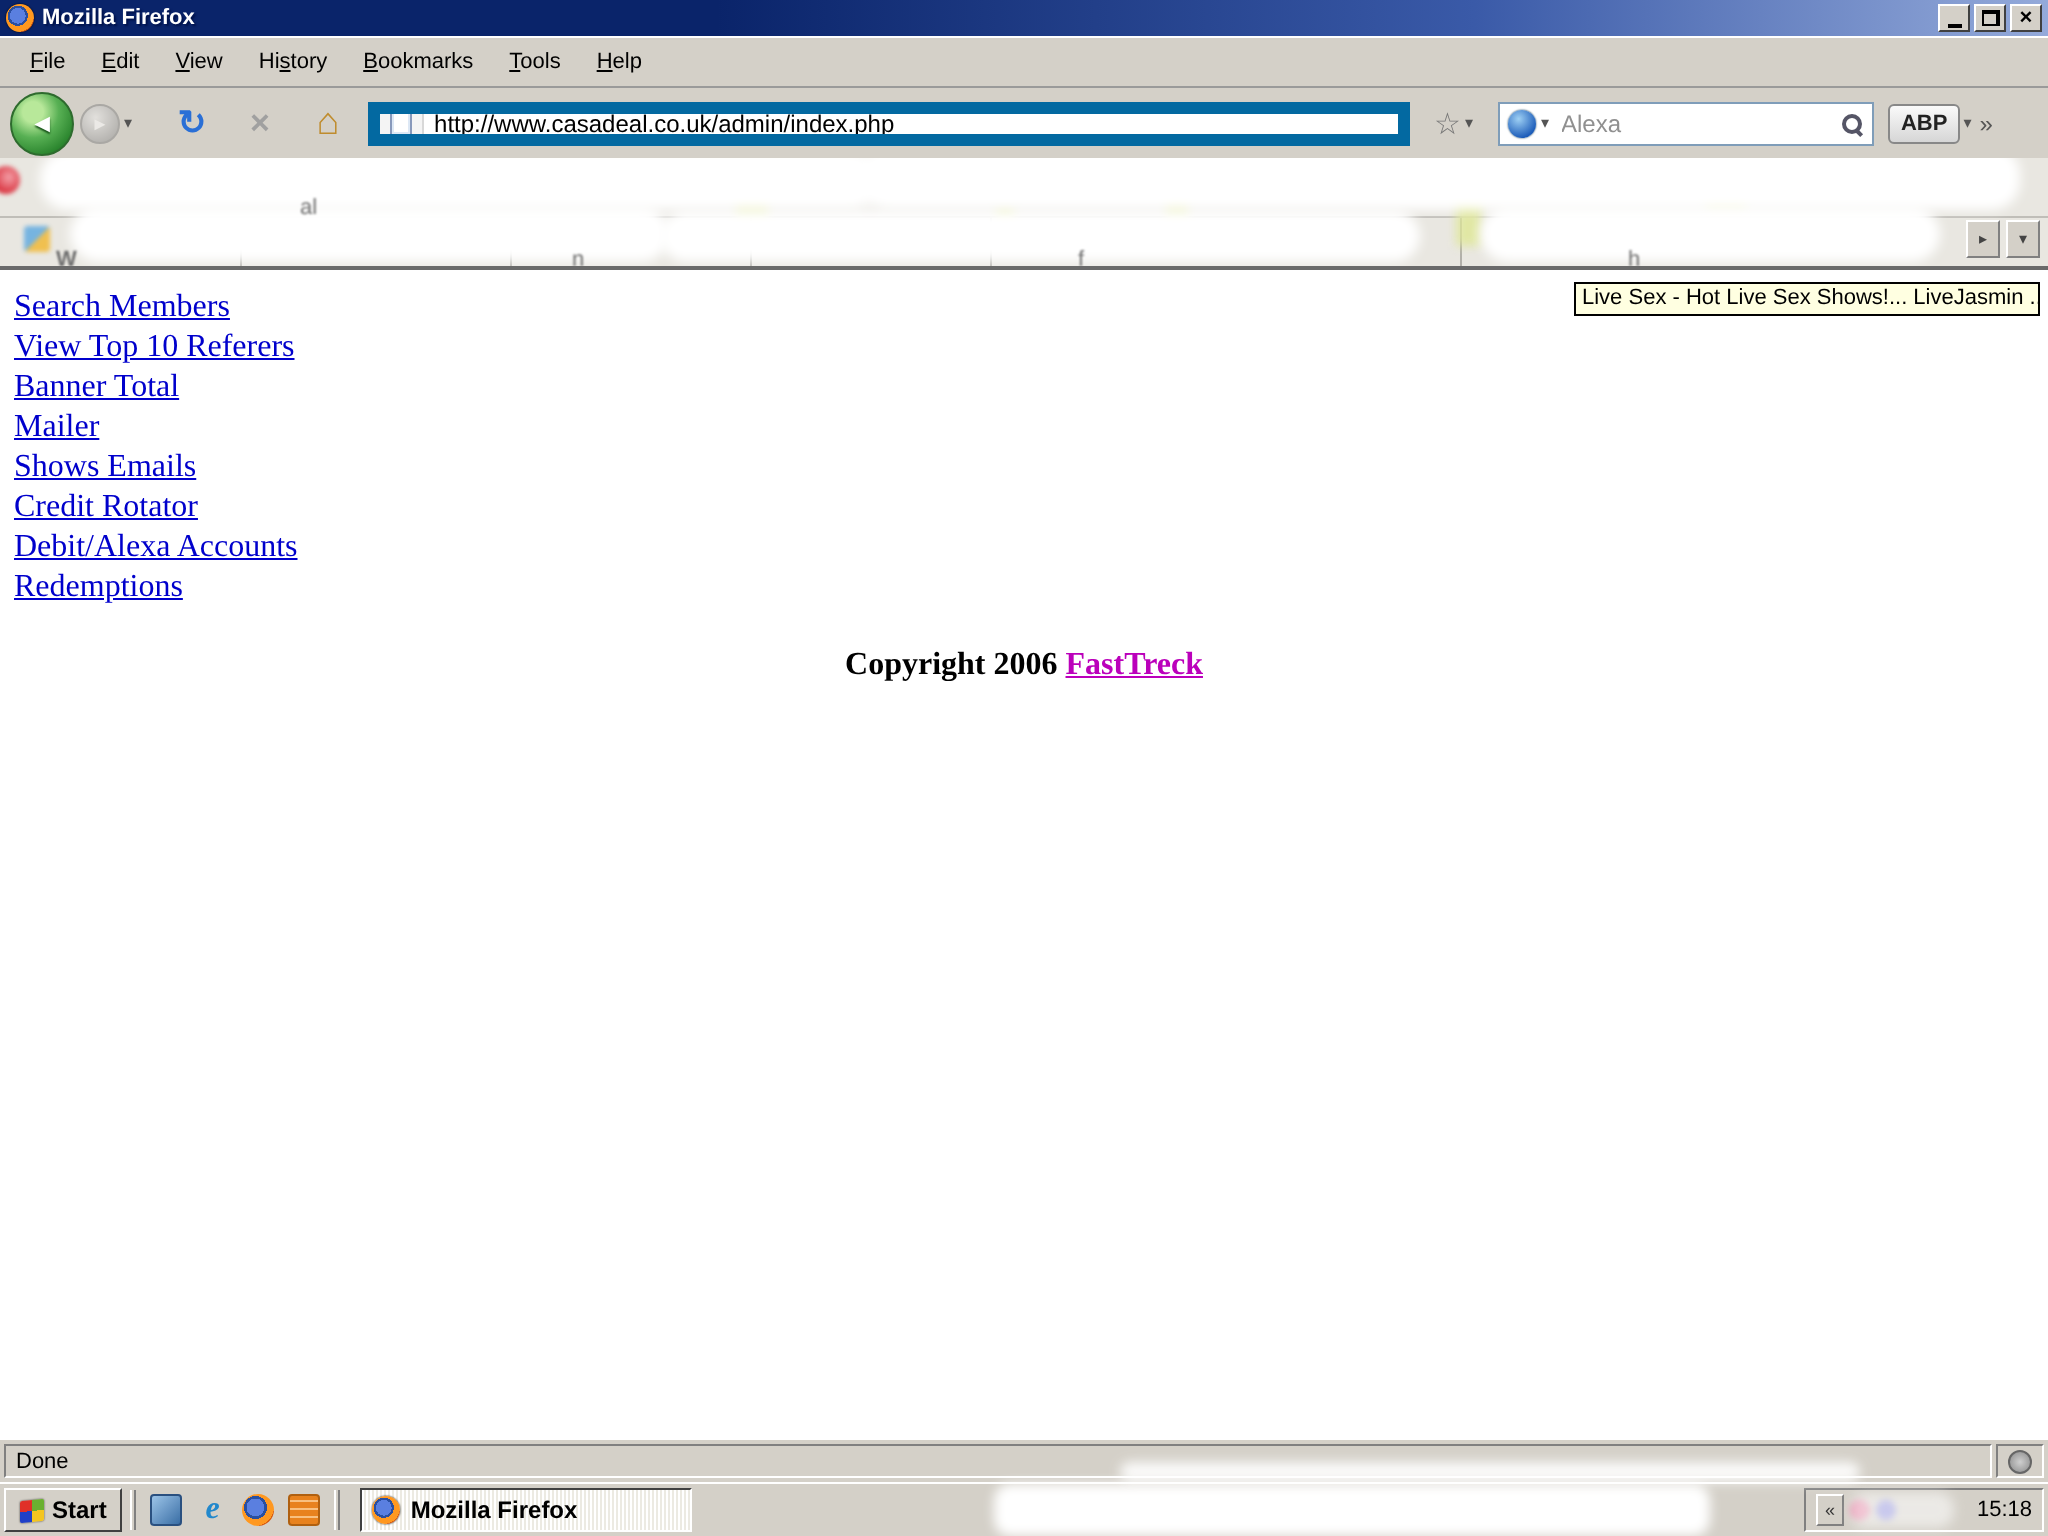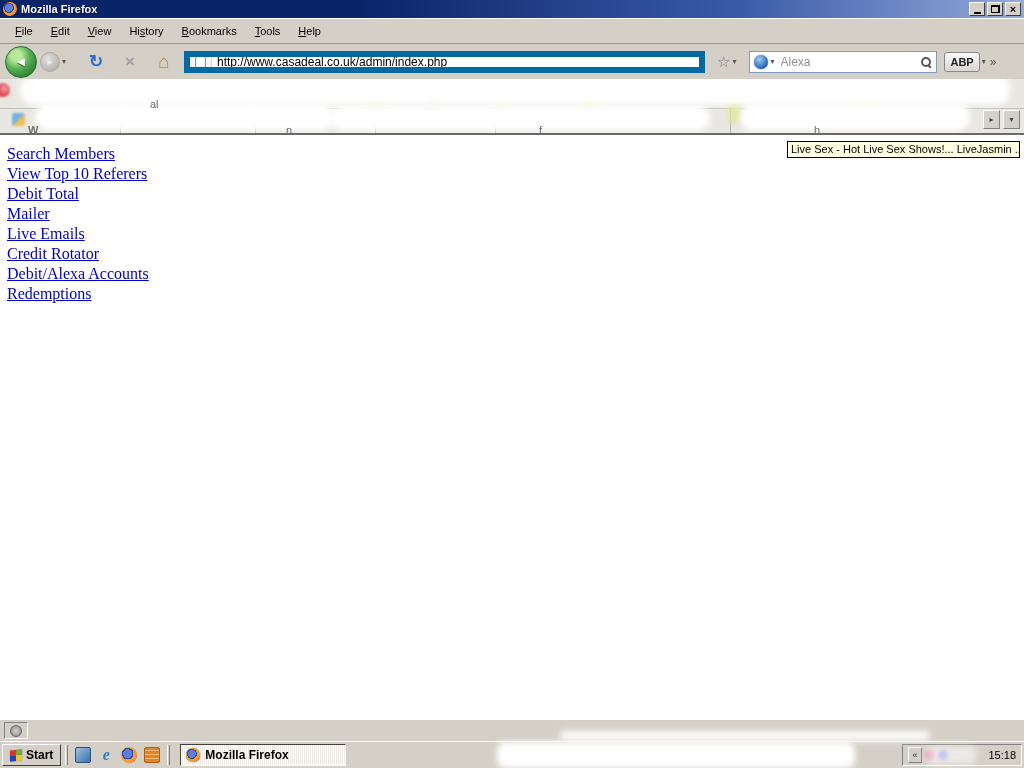--- a/index.html
+++ b/index.html
@@ -230,33 +230,39 @@
   <span class="frag" style="left:539px;top:33px;">f</span>
   <span class="frag" style="left:814px;top:33px;">h</span>
   <span class="tabbtn" style="right:24px;">▸</span>
   <span class="tabbtn" style="right:4px;">▾</span>
 </div>
 
 <div class="content">
   <div class="page-links">
       <a href="#">Search Members</a>
       <a href="#">View Top 10 Referers</a>
-      <a href="#">Debit Total</a>
+      <a href="#">Banner Total</a>
       <a href="#">Mailer</a>
-      <a href="#">Live Emails</a>
+      <a href="#">Shows Emails</a>
       <a href="#">Credit Rotator</a>
       <a href="#">Debit/Alexa Accounts</a>
       <a href="#">Redemptions</a>
     </div>
   <div class="tooltip">
     <span>Live Sex - Hot Live Sex Shows!... LiveJasmin ...</span>
   </div>
+  <div class="copyright">
+    <span>Copyright 2006 </span><a href="#">FastTreck</a>
+  </div>
 </div>
 
 <div class="statusbar">
+  <div class="status-field">
+    <span>Done</span>
+  </div>
   <div class="status-cell">
     <span class="abp-status"></span>
   </div>
 </div>
 
 <div class="taskbar">
   <div class="start-btn">
     <span class="win-flag"></span>
     <span>Start</span>
   </div>

